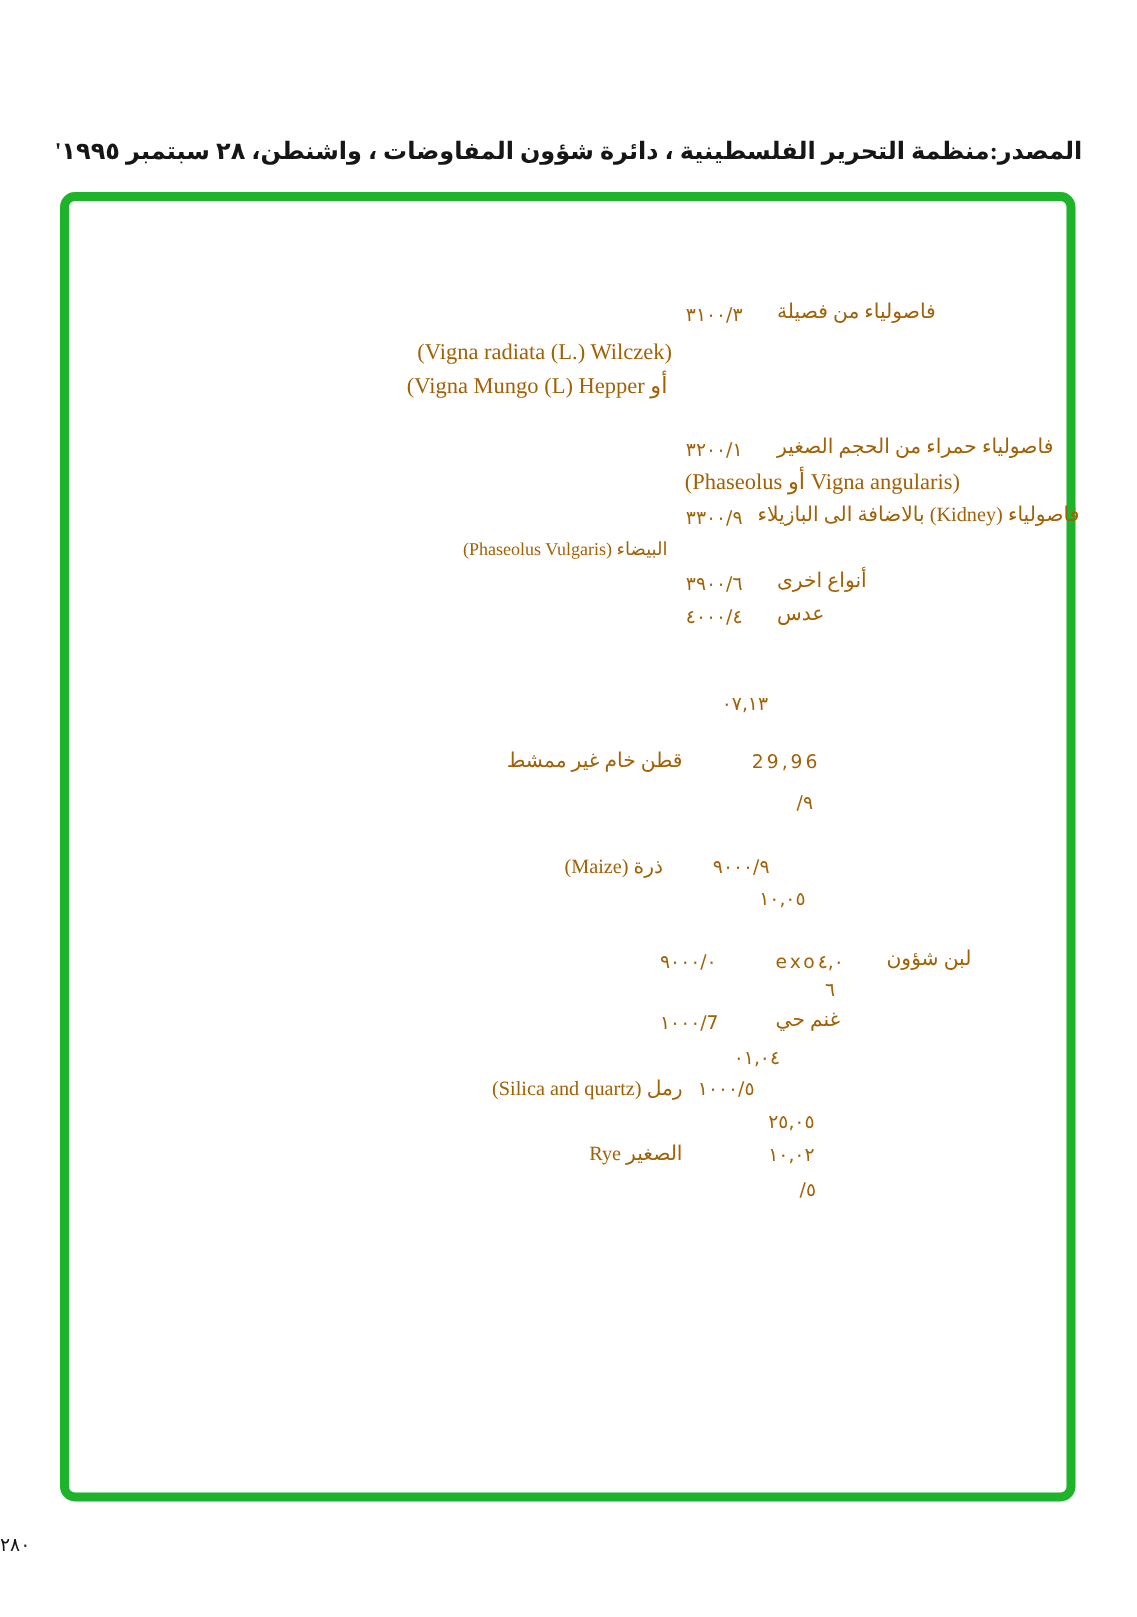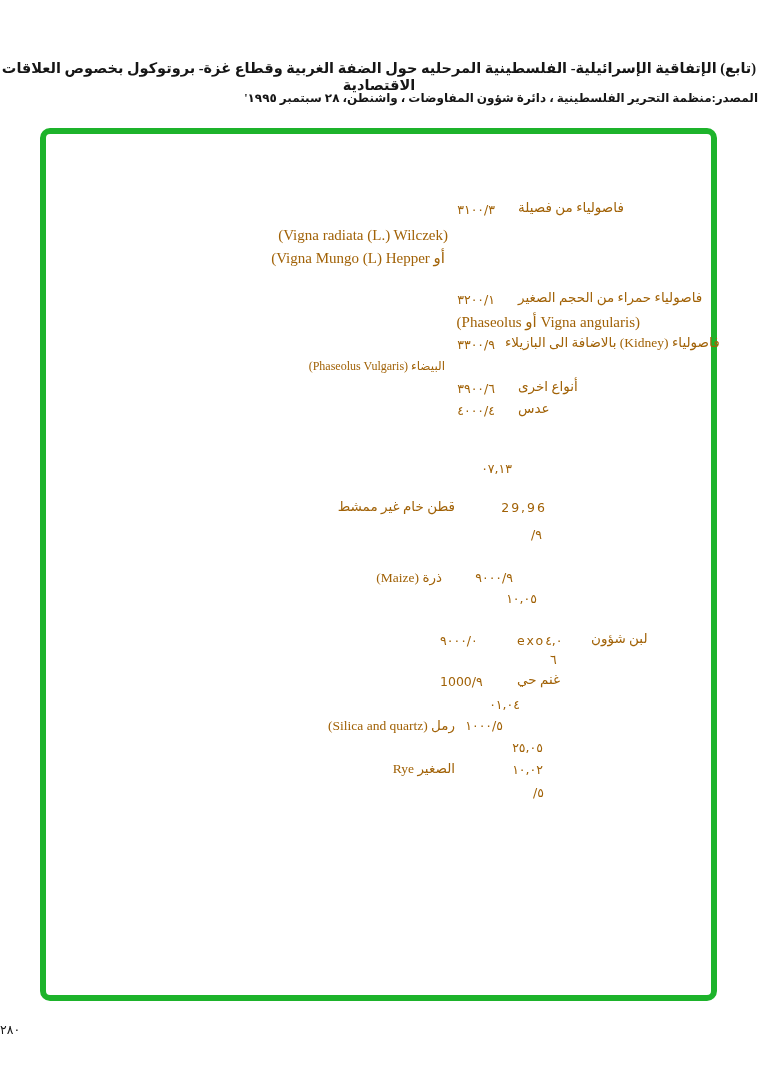--- a/index.html
+++ b/index.html
@@ -11,21 +11,21 @@
     color:#161616;
     font-family:"DejaVu Sans",sans-serif;
   }
   .page{position:absolute;inset:0;}
   .hdr{
     position:absolute;left:0;right:0;text-align:center;
     font-weight:bold;direction:rtl;
     font-family:"Liberation Serif","DejaVu Sans",serif;
   }
   .hdr1{top:60px;font-size:14.5px;letter-spacing:.2px;}
-  .hdr2{top:91px;font-size:12px;text-align:right;}
+  .hdr2{top:91px;font-size:16px;}
   .gbox{
     position:absolute;left:40px;top:128px;width:677px;height:873px;
     border:6px solid #1db32b;border-radius:10px;
     box-sizing:border-box;background:transparent;
   }
   .frag{
     position:absolute;white-space:nowrap;line-height:1.15;
     color:#a16207;
   }
   .ar{
@@ -45,21 +45,20 @@
     position:absolute;left:0;right:0;top:1022px;text-align:left;
     font-size:12.5px;letter-spacing:3px;
     font-family:"DejaVu Sans",sans-serif;
   }
 </style>
 </head>
 <body>
 
 <div class="page">
 
-  <div class="hdr hdr1">(تابع) الإتفاقية الإسرائيلية- الفلسطينية المرحليه حول الضفة الغربية وقطاع غزة- بروتوكول بخصوص العلاقات الاقتصادية</div>
   <div class="hdr hdr2">المصدر:منظمة التحرير الفلسطينية ، دائرة شؤون المفاوضات ، واشنطن، ٢٨ سبتمبر ١٩٩٥'</div>
 
   <div class="gbox" style="border-color: rgb(29, 179, 43);"></div>
 
   <div class="frag num" style="right:263px;top:203px">٣١٠٠/٣</div>
   <div class="frag ar" style="left:518px;top:200px">فاصولياء من فصيلة</div>
   <div class="frag latin" style="right:310px;top:227px">(Vigna radiata (L.) Wilczek)</div>
   <div class="frag latin" style="right:313px;top:250px">(Vigna Mungo (L) Hepper أو</div>
 
   <div class="frag num" style="right:263px;top:293px">٣٢٠٠/١</div>
@@ -84,21 +83,21 @@
 
   <div class="frag ar" style="right:316px;top:570px">ذرة (Maize)</div>
   <div class="frag num" style="right:245px;top:571px">٩٠٠٠/٩</div>
   <div class="frag num" style="right:221px;top:592px">١٠,٠٥</div>
 
   <div class="frag num" style="left:440px;top:634px">٩٠٠٠/٠</div>
   <div class="frag num" style="left:517px;top:634px">exo٤,٠</div>
   <div class="frag ar" style="left:591px;top:631px">لبن شؤون</div>
   <div class="frag num" style="left:550px;top:653px">٦</div>
 
-  <div class="frag num" style="left:440px;top:675px">1000/٩</div>
+  <div class="frag num" style="left:440px;top:675px">١٠٠٠/7</div>
   <div class="frag ar" style="left:517px;top:672px">غنم حي</div>
   <div class="frag num" style="right:238px;top:698px">٠١,٠٤</div>
 
   <div class="frag ar" style="right:255px;top:718px" dir="rtl"><span class="num">١٠٠٠/٥</span>&nbsp;&nbsp;&nbsp;<span>رمل (Silica and quartz)</span></div>
   <div class="frag num" style="right:215px;top:741px">٢٥,٠٥</div>
 
   <div class="frag ar" style="right:303px;top:761px">الصغير Rye</div>
   <div class="frag num" style="right:215px;top:763px">١٠,٠٢</div>
   <div class="frag num" style="right:214px;top:786px">/٥</div>
 

